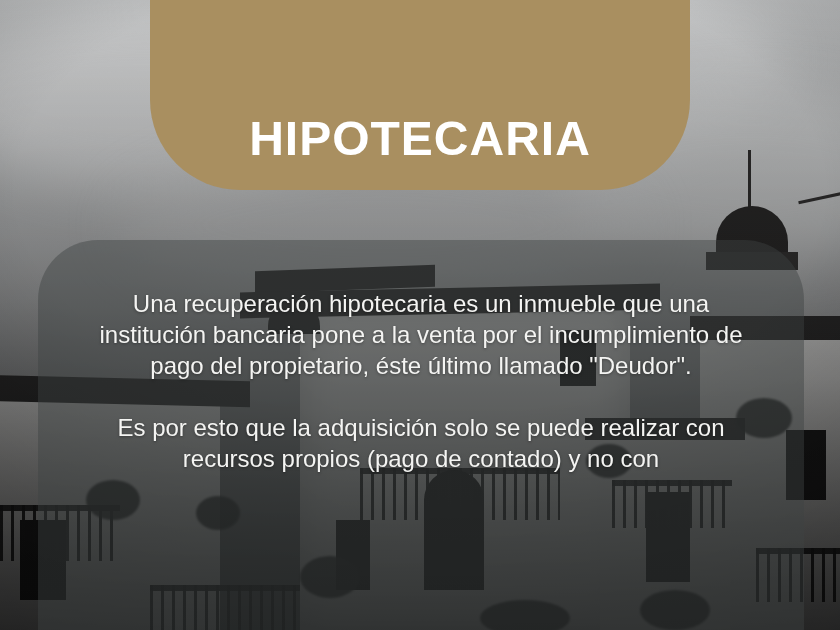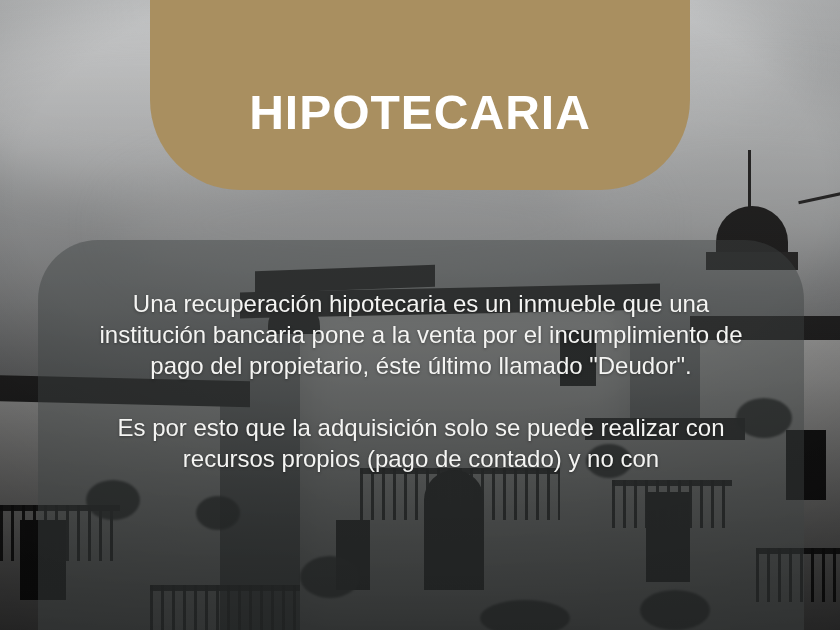--- a/index.html
+++ b/index.html
@@ -154,21 +154,21 @@
     padding-bottom: 18px;
     box-sizing: border-box;
   }
   .headline {
     color: #ffffff;
     font-size: 48px;
     font-weight: bold;
     letter-spacing: 1px;
     line-height: 1.05;
     text-align: center;
-    margin: 0 0 34px 0;
+    margin: 0 0 8px 0;
   }
   .subline {
     color: #ffffff;
     font-size: 36px;
     font-weight: normal;
     text-align: center;
     text-decoration: underline;
     text-underline-offset: 4px;
     margin: 0 0 10px 0;
   }

